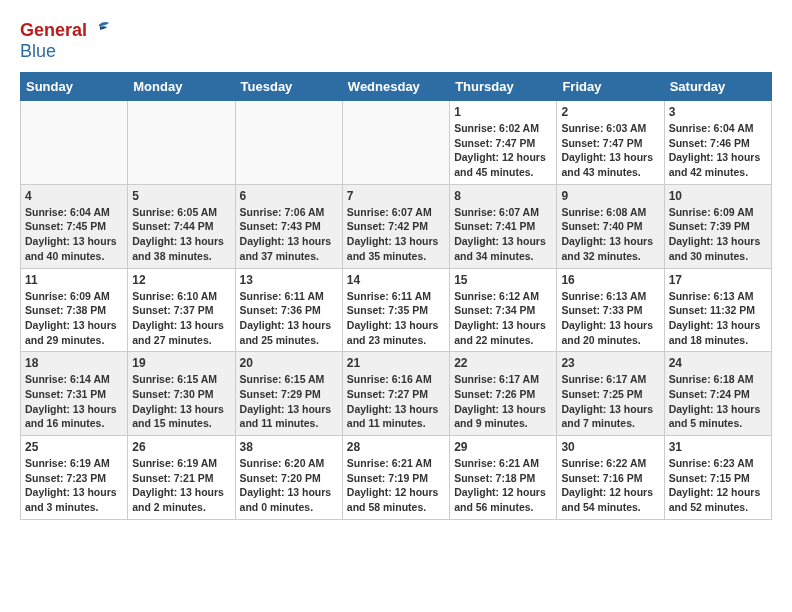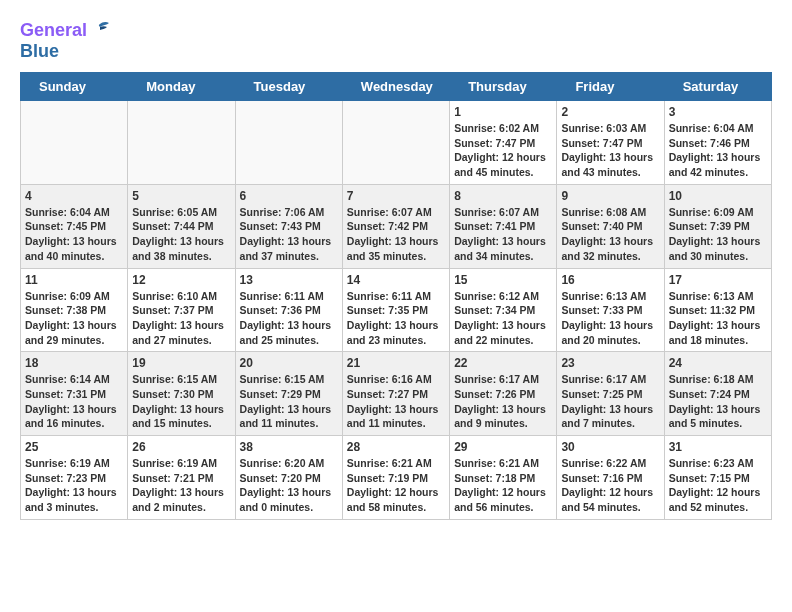--- a/index.html
+++ b/index.html
@@ -42,21 +42,21 @@
     table {
       width: 100%;
       border-collapse: collapse;
       table-layout: fixed;
     }
     thead tr th {
       background-color: #2e6da4;
       color: #fff;
       font-size: 13px;
       font-weight: bold;
-      padding: 6px 18px;
+      padding: 6px 5px;
       text-align: left;
       border: 1px solid #2e6da4;
     }
     tbody tr td {
       border: 1px solid #ccc;
       vertical-align: top;
       padding: 4px 4px;
       font-size: 10.5px;
       color: #333;
       height: 80px;
@@ -78,28 +78,28 @@
       line-height: 1.4;
       font-weight: bold;
     }
   </style>
 </head>
 <body>
 
 <div class="header-area">
   <div class="logo">
     <div class="logo-top-row">
-      <span style="font-size:18px;font-weight:bold;color:#8b5cf6;">General</span>
+      <span style="font-size:18px;font-weight:bold;color:#b91c1c;">General</span>
       <svg width="22" height="20" viewBox="0 0 22 20" style="margin-left:2px;">
         <path d="M11 3 C13 1, 17 0, 20 2 C18 4, 14 4, 11 6 C10 5, 9 4, 11 3Z" fill="#2e6da4"></path>
         <path d="M11 6 C13 5, 16 5, 18 6 C16 8, 13 8, 11 9Z" fill="#1a4a7a"></path>
       </svg>
     </div>
     <div>
-      <span style="font-size:18px;font-weight:bold;color:#2e6da4;">Blue</span>
+      <span style="font-size:18px;font-weight:normal;color:#2e6da4;">Blue</span>
     </div>
   </div>
   <div class="title-area">
     <div class="calendar-title"></div>
     <div class="calendar-subtitle"></div>
   </div>
 </div>
 
 <table>
   <thead>

